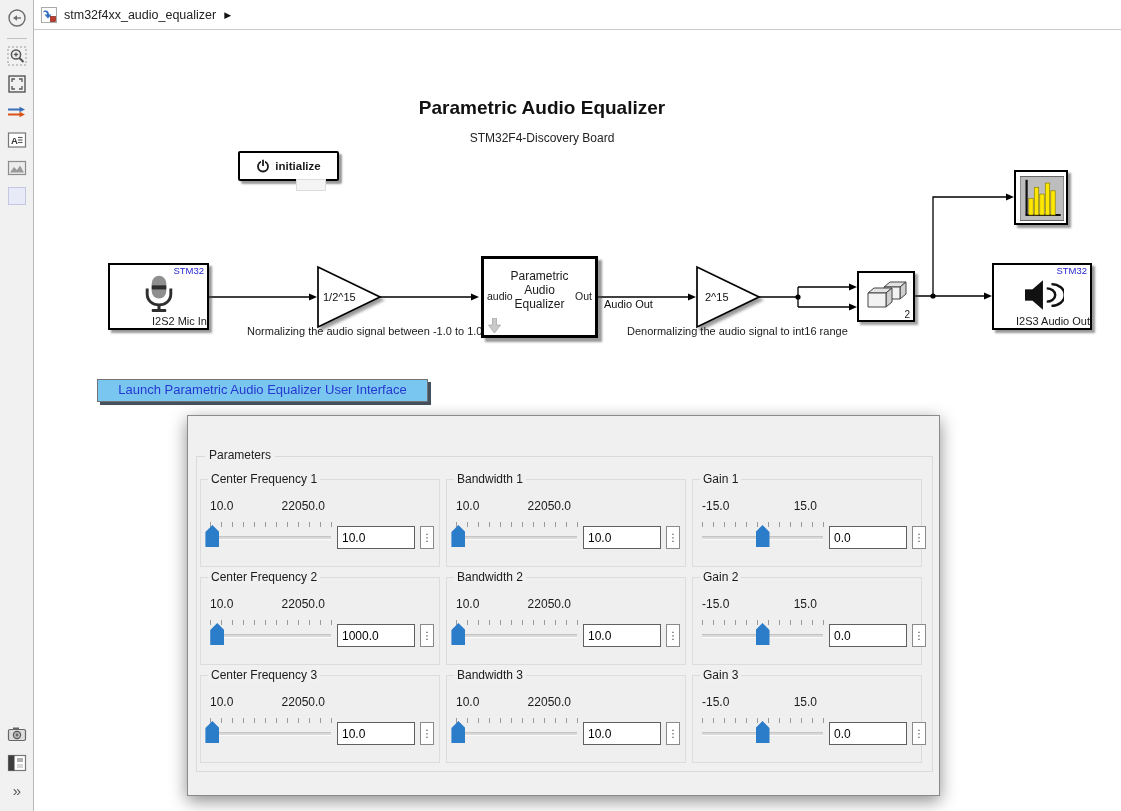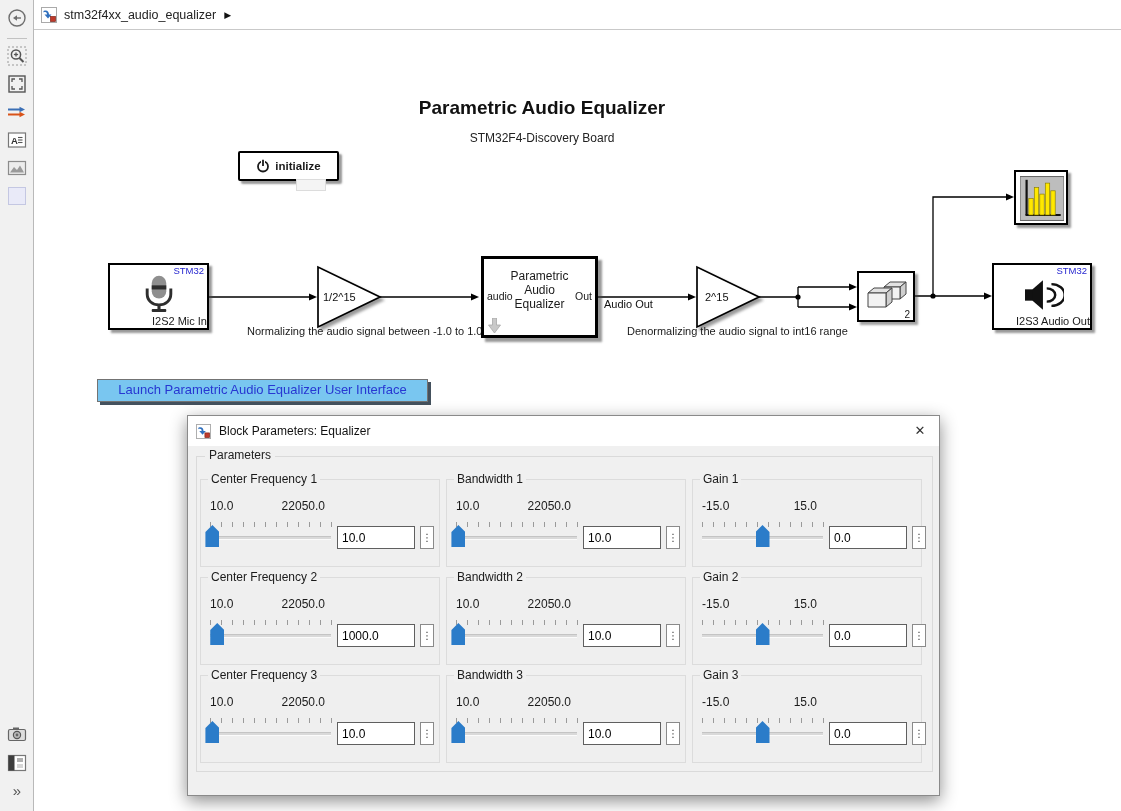--- a/index.html
+++ b/index.html
@@ -315,29 +315,20 @@
     <polygon points="12,12 23,2.5 23,33.5 12,24" fill="#111"></polygon>
     <path d="M27,11 a9,7 0 0 1 0,14" fill="none" stroke="#111" stroke-width="2.6"></path>
     <path d="M32,6.5 a14,11.5 0 0 1 0,23" fill="none" stroke="#111" stroke-width="2.6"></path>
   </svg>
   <div class="blk-label">I2S3 Audio Out</div>
 </div>
 
 <div id="link-launch">Launch Parametric Audio Equalizer User Interface</div>
 
 <div id="dialog" class="abs">
-  <div id="dlg-titlebar">
-    <svg class="mdl-icon" width="15" height="15" viewBox="0 0 16 16">
-      <rect x="0.5" y="0.5" width="15" height="15" fill="#fff" stroke="#aaa"></rect>
-      <path d="M2.5,4 C6,2.5 8,4.5 8,7.5 L10.5,7.5 L7,11.5 L3.5,7.5 L6,7.5 C6,5.5 5,4.5 2.5,5.5 Z" fill="#2f6fbe"></path>
-      <rect x="9.5" y="9.5" width="5" height="5" fill="#c0392b" stroke="#7d241a" stroke-width="0.7"></rect>
-    </svg>
-    <span class="ttl">Block Parameters: Equalizer</span>
-    <div id="dlg-close">✕</div>
-  </div>
 
   <div id="dlg-fieldset">
     <span class="legend">Parameters</span>
     <div id="param-grid">
         <div class="pgroup">
     <span class="g-legend">Center Frequency 1</span>
     <span class="g-min">10.0</span>
     <span class="g-max">22050.0</span>
     <div class="g-ticks"></div>
     <div class="g-track"></div>

